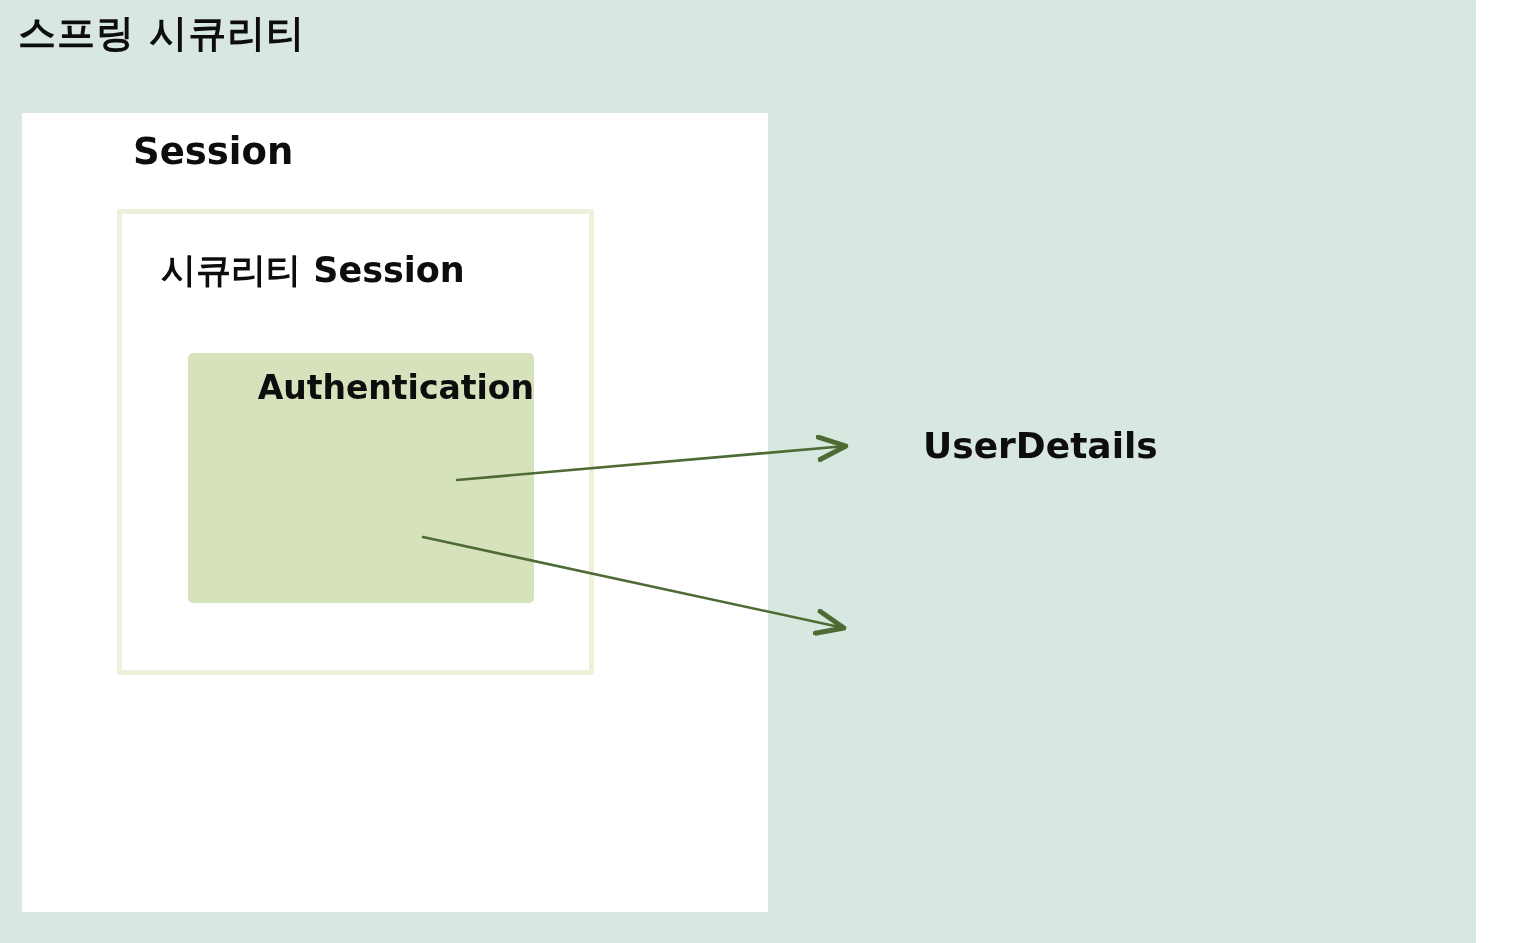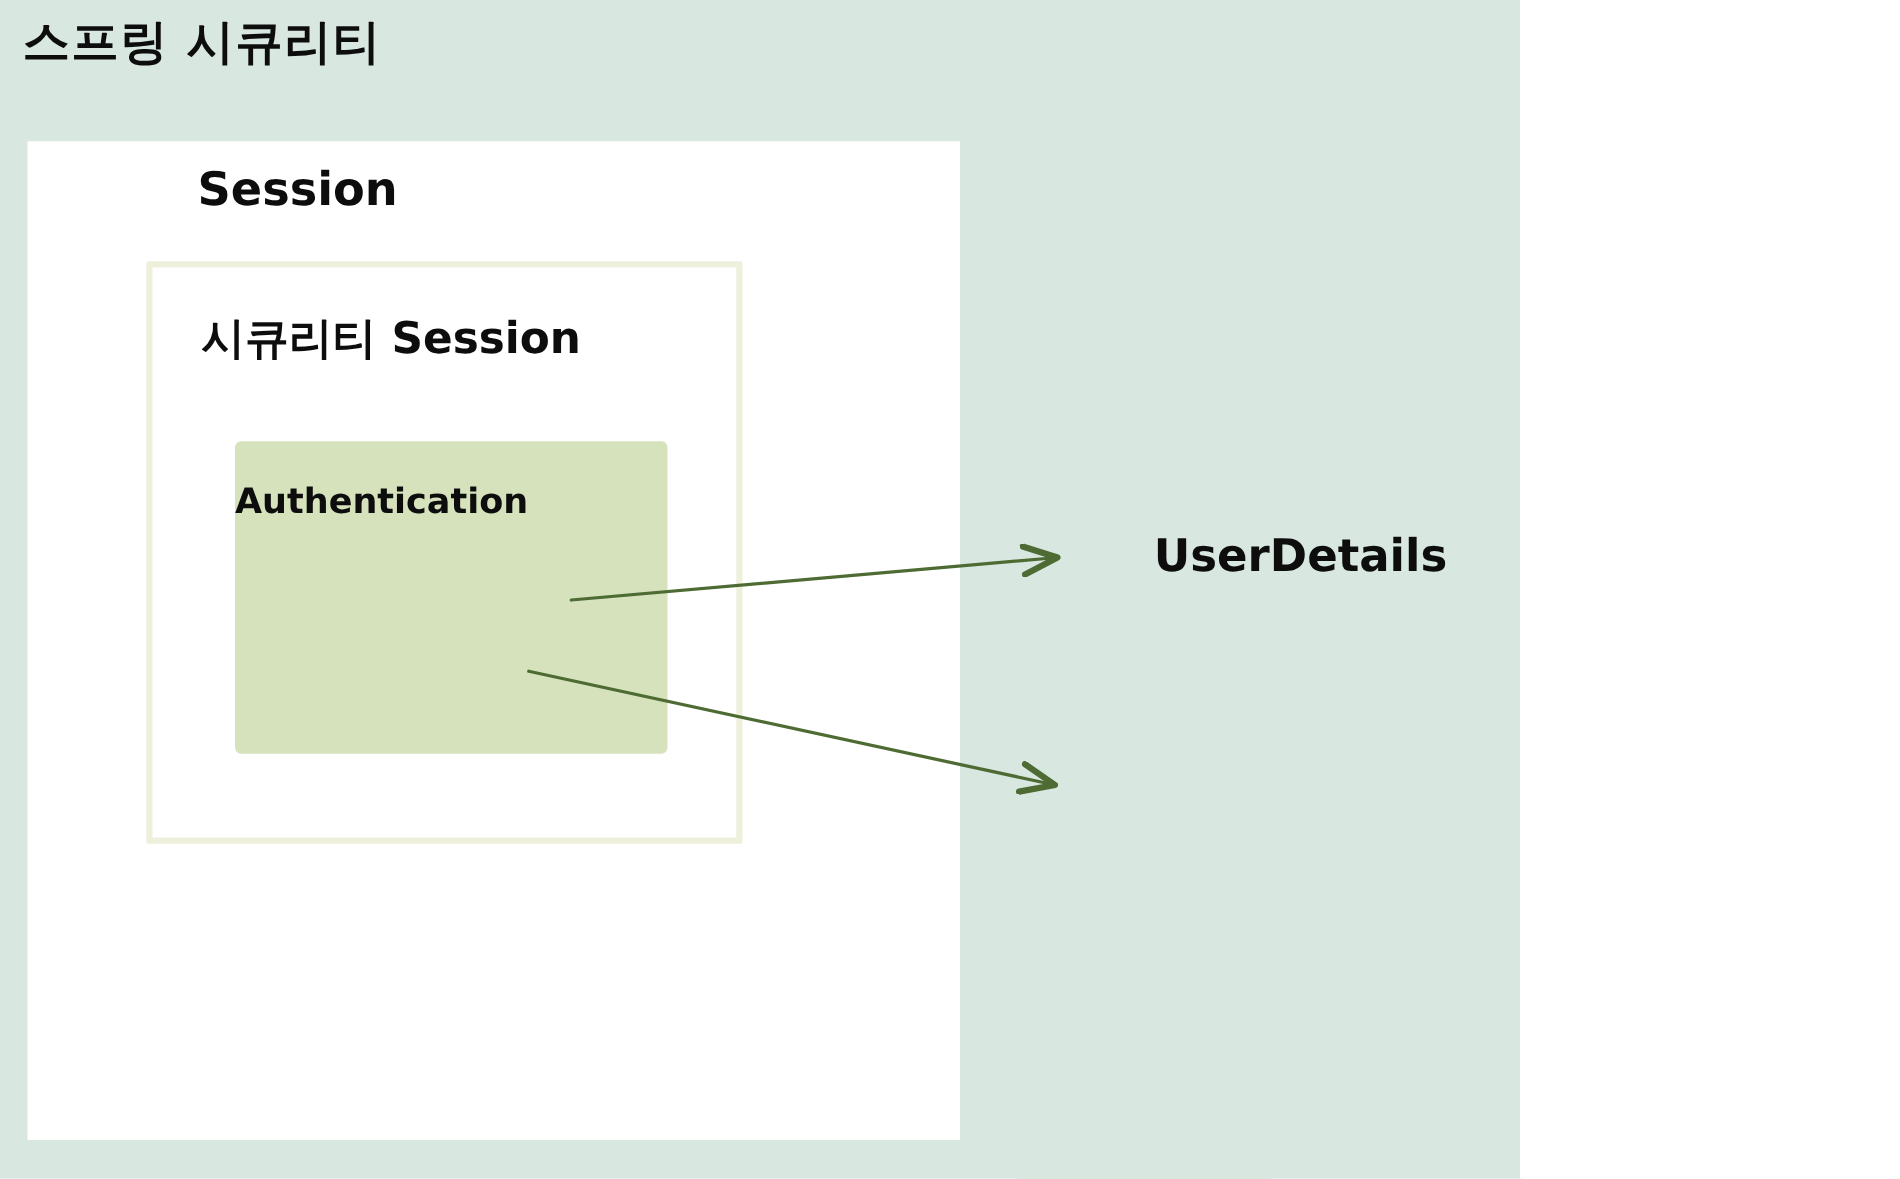--- a/index.html
+++ b/index.html
@@ -5,21 +5,21 @@
   * { margin: 0; padding: 0; box-sizing: border-box; }
 
   html, body {
     width: 1520px;
     height: 943px;
     overflow: hidden;
   }
 
   #canvas {
     position: relative;
-    width: 1216px;
+    width: 1476px;
     height: 943px;
     background: #d8e7e0;
     font-family: "DejaVu Sans", sans-serif;
     color: #111111;
   }
 
   .page-title {
     position: absolute;
     left: 18px;
     top: 8px;
@@ -38,21 +38,20 @@
     background: #ffffff;
   }
 
   .session-label {
     position: absolute;
     left: 133px;
     top: 130px;
     font-size: 37px;
     font-weight: bold;
     color: #0d0d0d;
-    margin-left: 25px;
   }
 
   .security-session-box {
     position: absolute;
     left: 117px;
     top: 209px;
     width: 477px;
     height: 466px;
     background: #ffffff;
     border: 5px solid #eef0dc;
@@ -75,24 +74,24 @@
     top: 353px;
     width: 346px;
     height: 250px;
     background: #d6e2bc;
     border-radius: 5px;
   }
 
   .auth-label {
     position: absolute;
     left: 188px;
-    top: 384px;
+    top: 368px;
     width: 346px;
-    text-align: left;
-    font-size: 28px;
+    text-align: right;
+    font-size: 33px;
     font-weight: bold;
     color: #0d0d0d;
   }
 
   .arrow-layer {
     position: absolute;
     left: 0;
     top: 0;
     width: 1520px;
     height: 943px;

